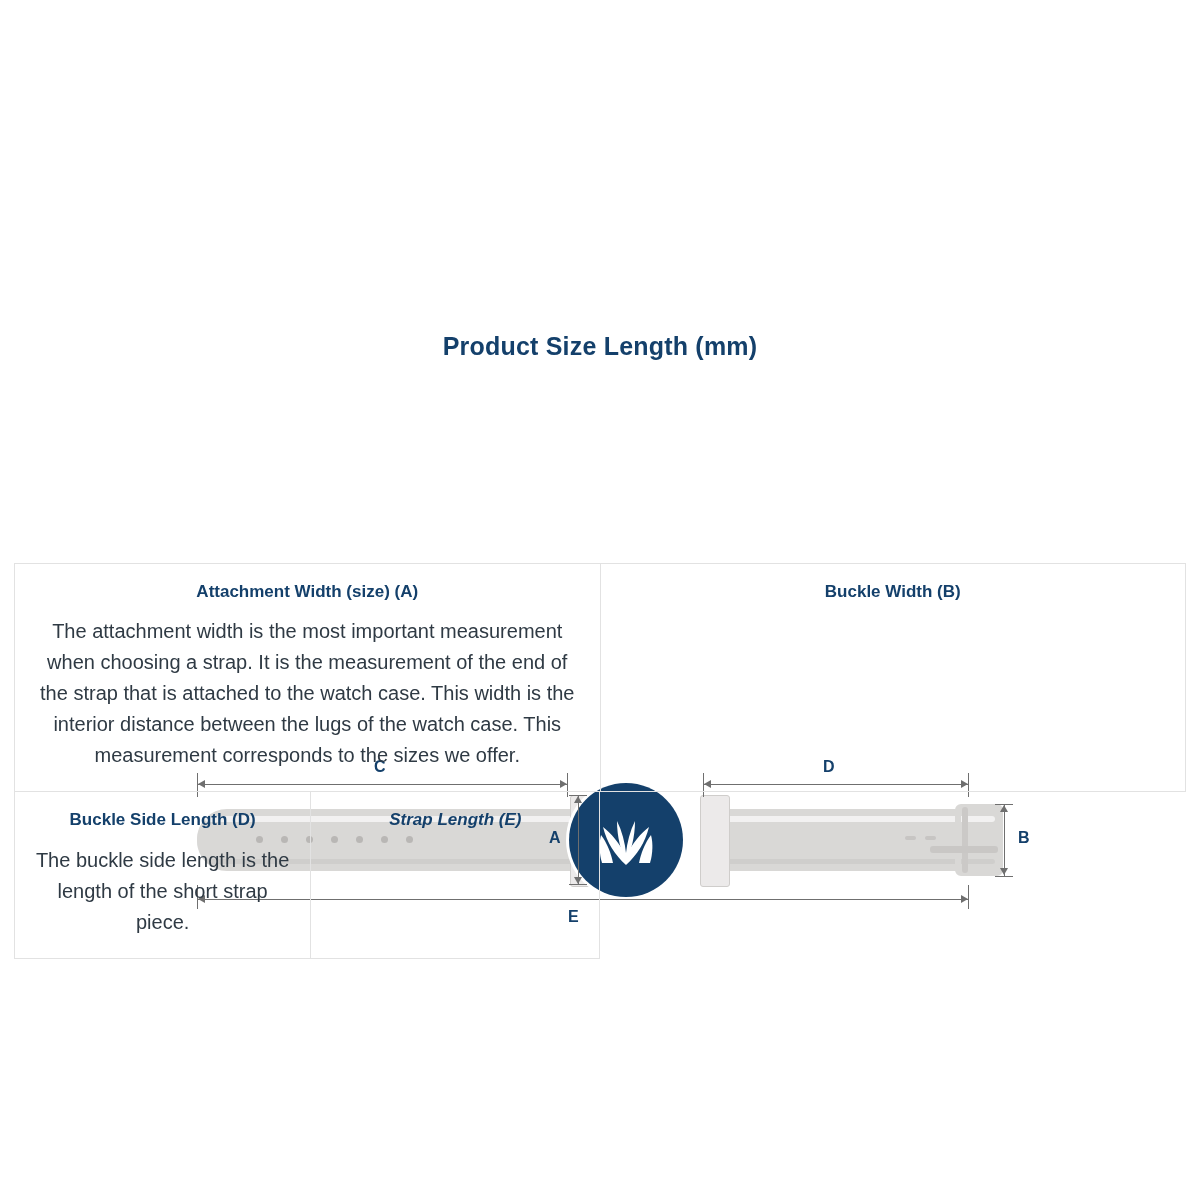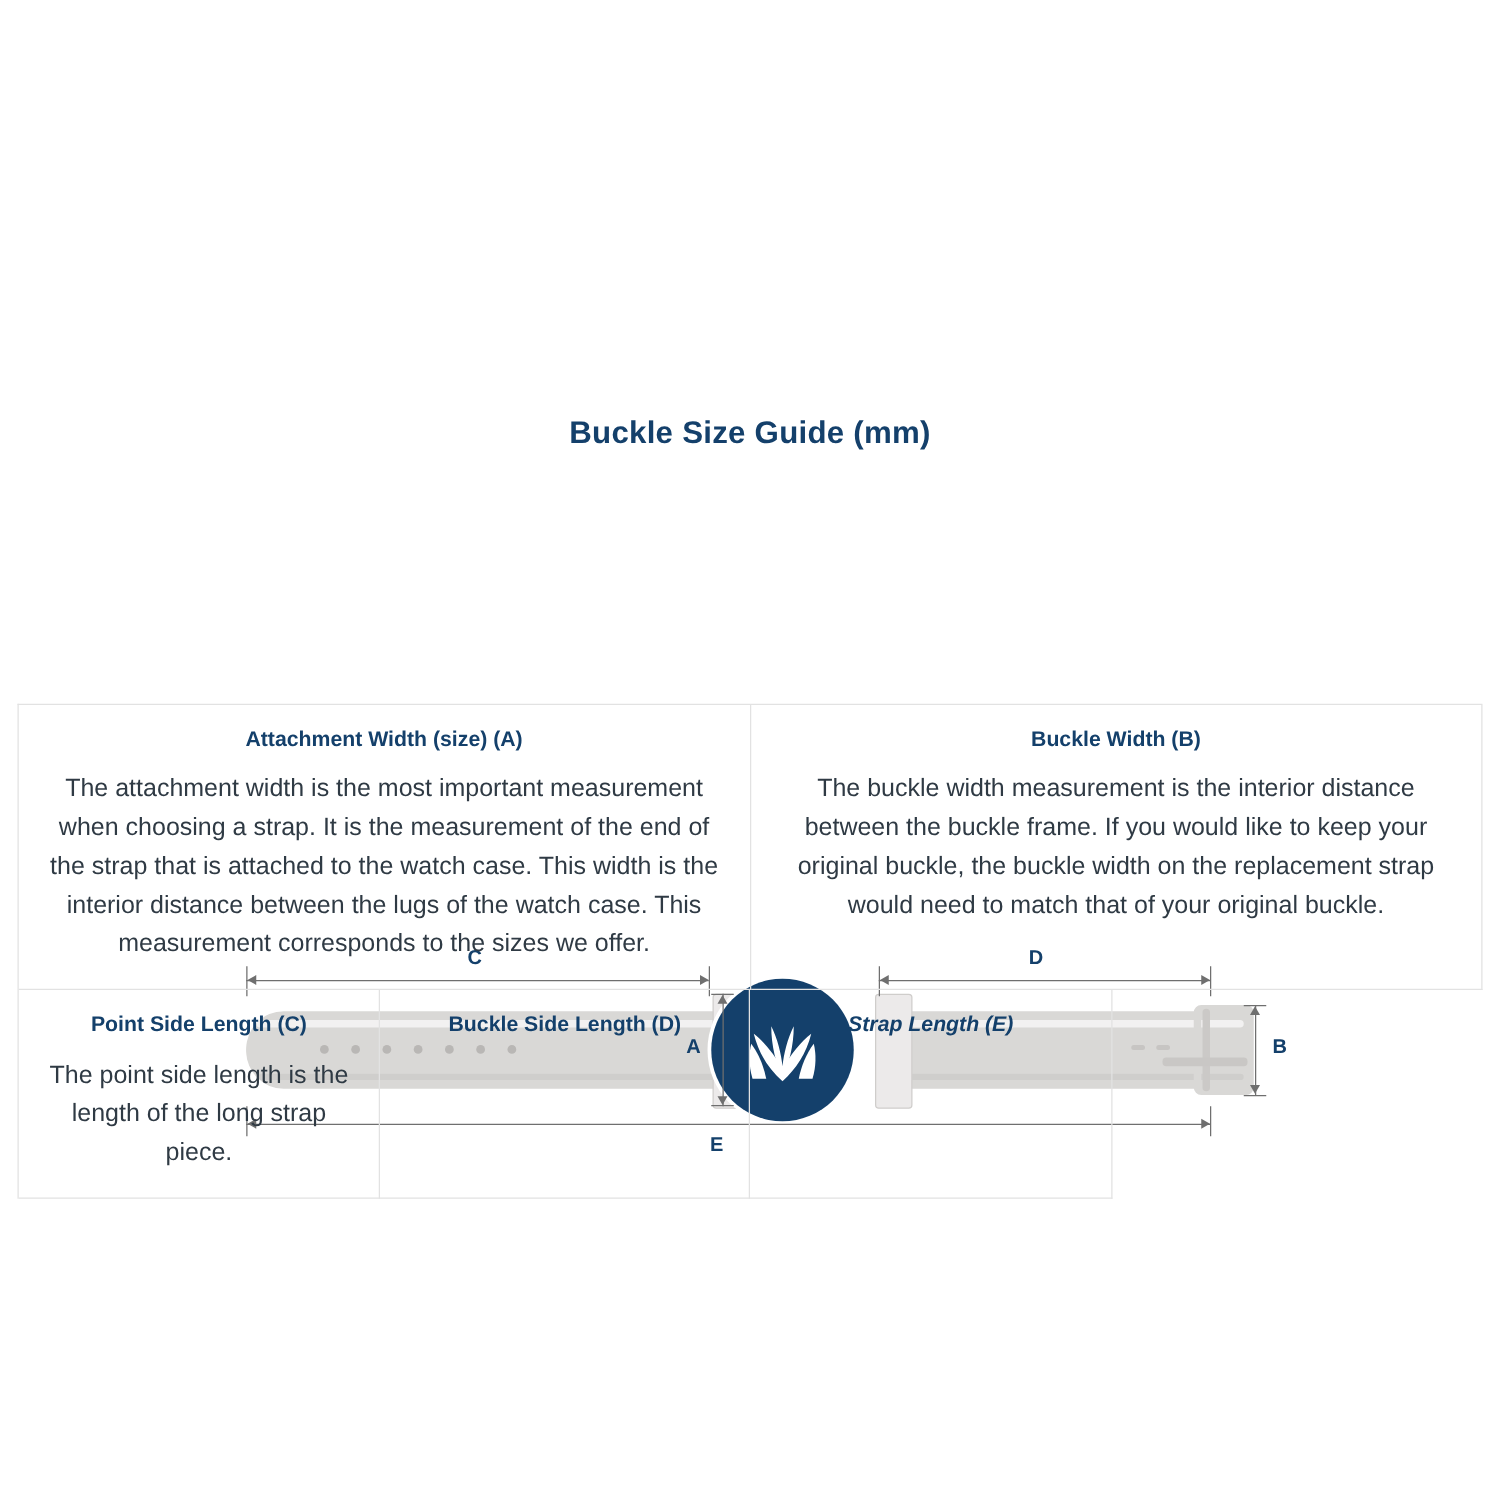--- a/index.html
+++ b/index.html
@@ -236,21 +236,21 @@
   .row2 .c-d { width: 25.3%; }
   .row2 .c-e { width: 24.7%; font-style: italic; }
   .row2 .c-t { width: 25.3%; }
   .row2 .cell { min-height: 150px; }
 </style>
 </head>
 <body>
 
 <div id="page">
 
-  <div class="guide-title">Buckle Size Guide (mm)</div>
+  <div class="guide-title">Product Size Length (mm)</div>
 
   <div class="diagram">
 
     <div class="strap-left"></div>
     <div class="strap-left-taper"></div>
     <div class="strap-right"></div>
 
     <div class="strap-shadow-top" style="left:205px; top:441px; width:370px;"></div>
     <div class="strap-shadow-bot" style="left:205px; top:484px; width:370px;"></div>
     <div class="strap-shadow-top" style="left:705px; top:441px; width:290px;"></div>
@@ -324,31 +324,27 @@
 
   <div class="table">
 
     <div class="trow row1">
       <div class="cell">
         <h3>Attachment Width (size) (A)</h3>
         <p>The attachment width is the most important measurement when choosing a strap. It is the measurement of the end of the strap that is attached to the watch case. This width is the interior distance between the lugs of the watch case. This measurement corresponds to the sizes we offer.</p>
       </div>
       <div class="cell">
         <h3>Buckle Width (B)</h3>
-        <p>The buckle width measurement is the interior distance between the buckle frame. If you would like to keep your original buckle, the buckle width on the replacement strap would need to match that of your original buckle.</p>
       </div>
     </div>
 
     <div class="trow row2">
-      <div class="cell c-c">
-        <h3>Point Side Length (C)</h3>
-        <p>The point side length is the length of the long strap piece.</p>
-      </div>
       <div class="cell c-d">
         <h3>Buckle Side Length (D)</h3>
+        <p>The buckle side length is the length of the short strap piece.</p>
       </div>
       <div class="cell c-e">
         <h3>Strap Length (E)</h3>
       </div>
     </div>
 
   </div>
 
 </div>
 

